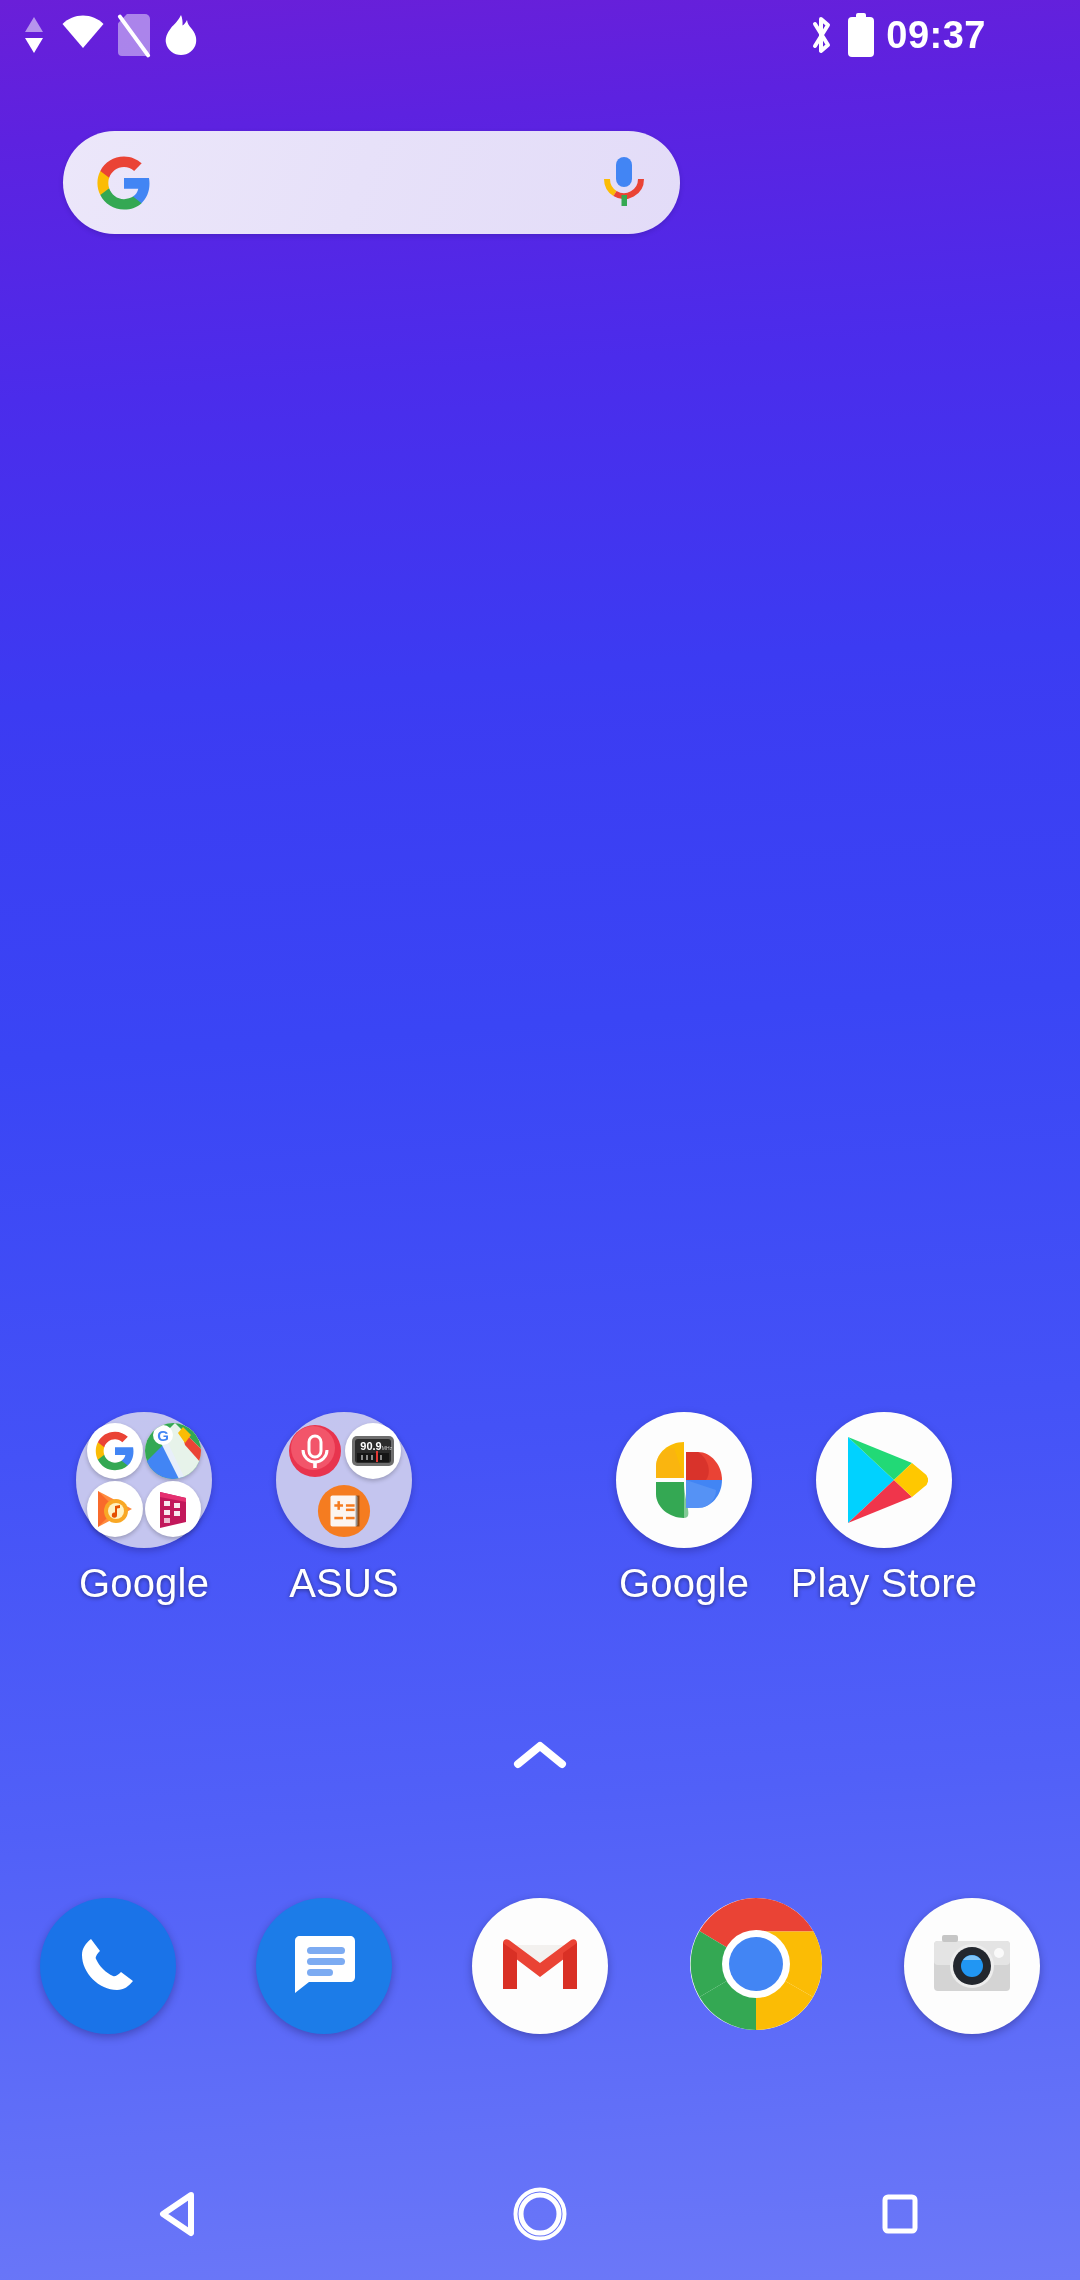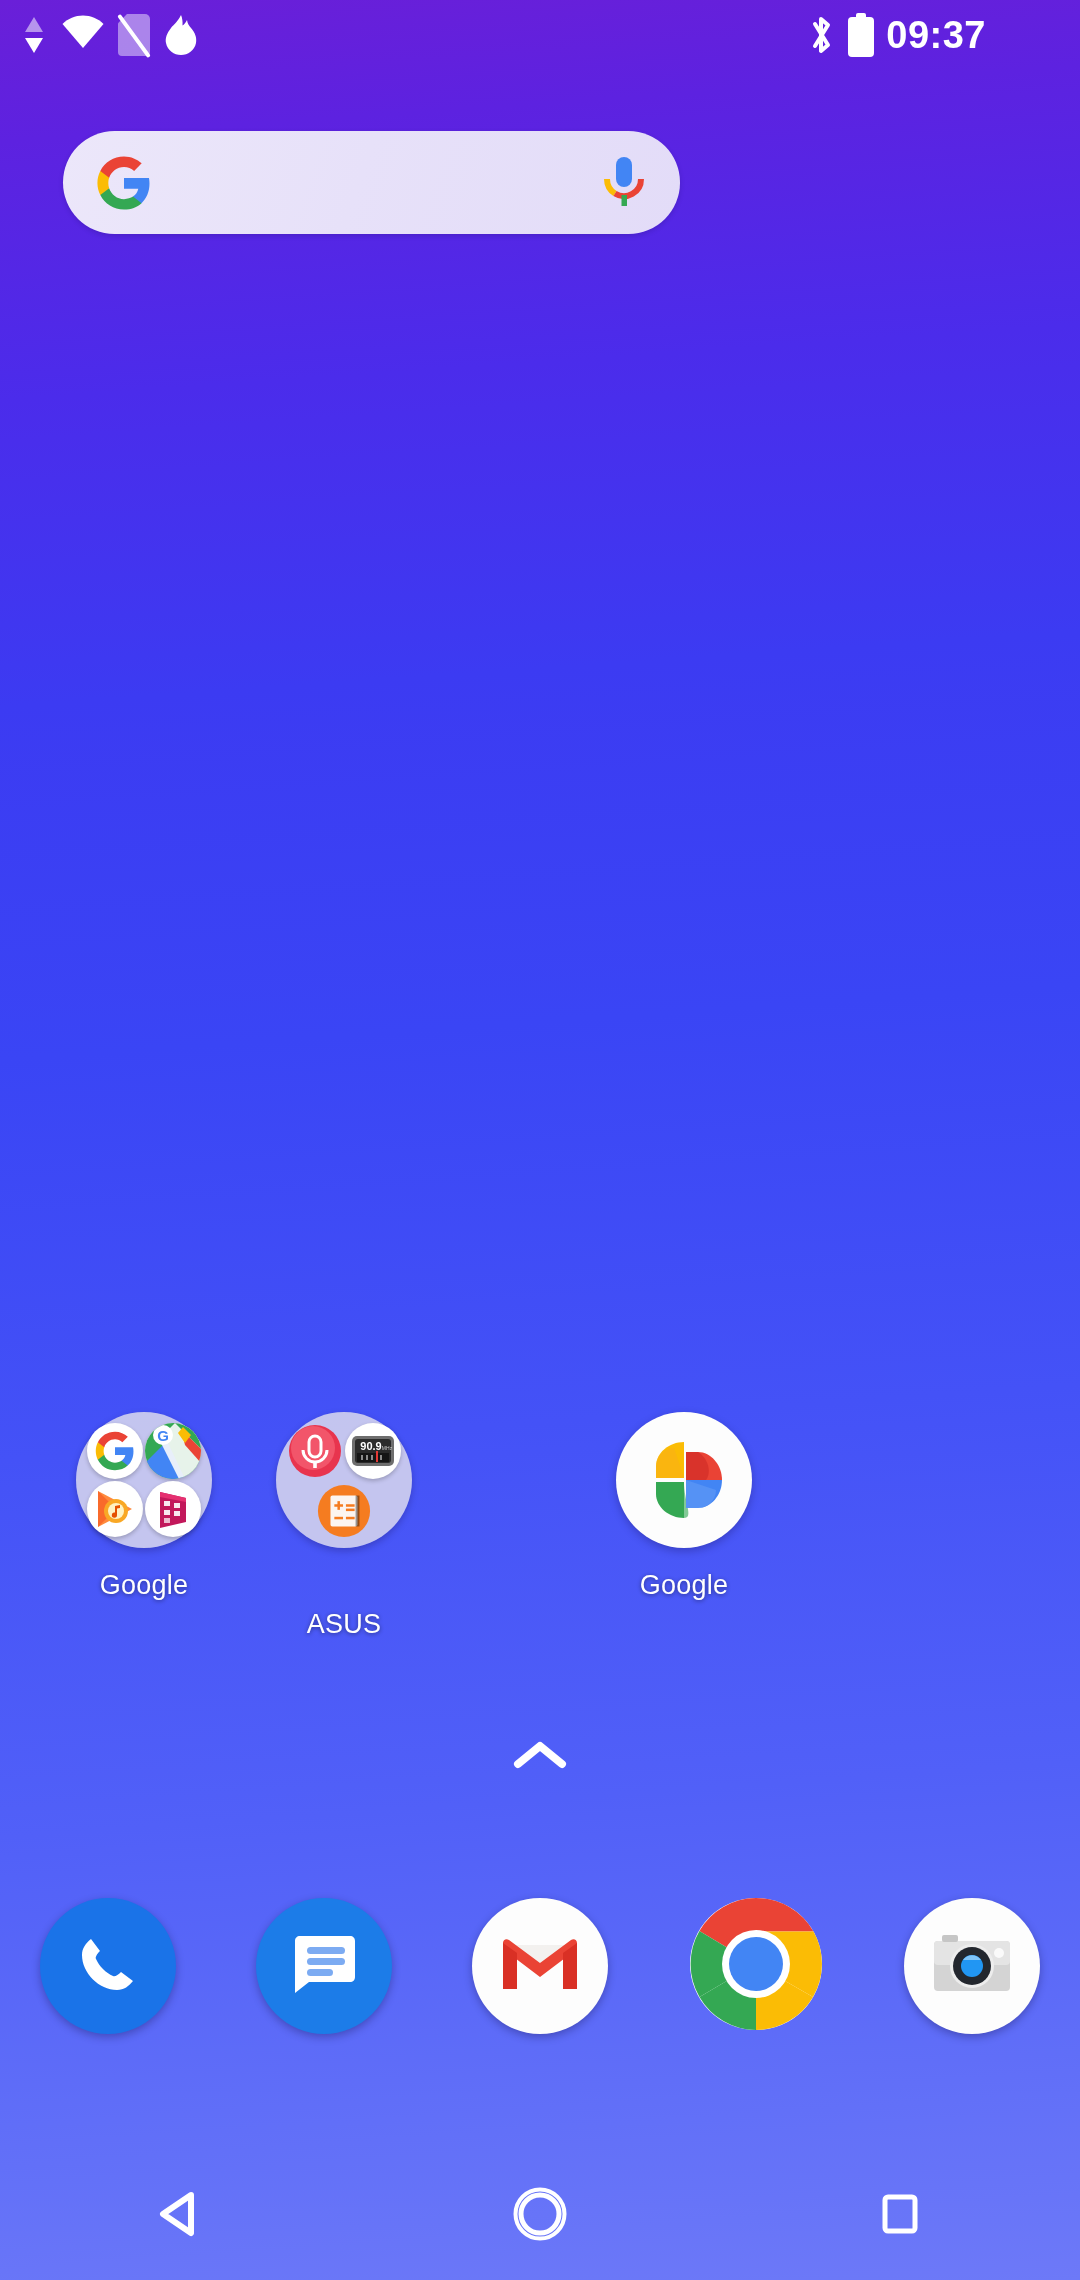--- a/index.html
+++ b/index.html
@@ -91,27 +91,27 @@
   
   #app-grid {
     position:absolute; top:1412px; left:0; width:1080px;
     display:flex;
   }
   .grid-cell {
     width:200px; margin-left:0;
     display:flex; flex-direction:column; align-items:center;
   }
   .cell-pos-0 { margin-left:44px; }
-  .cell-pos-1 { margin-left:0px;gap:39px; }
+  .cell-pos-1 { margin-left:0px; }
   .cell-pos-2 { margin-left:140px; }
   .cell-pos-3 { margin-left:0px; }
 
   .app-icon-wrap { width:136px; height:136px; position:relative; }
   .app-label {
-    margin-top:22px; color:#ffffff; font-size:27px;
+    margin-top:13px; color:#ffffff; font-size:40px;
     text-shadow: 0 1px 4px rgba(0,0,0,.45);
     white-space:nowrap; letter-spacing:.2px;
   }
 
   
   .folder {
     width:136px; height:136px; border-radius:50%;
     background: rgba(205,206,238,.93);
     box-shadow: 0 3px 7px rgba(15,0,60,.25);
     position:relative;
@@ -333,20 +333,33 @@
           <path d="M48 50 L48 86 C33 86 20 75 20 62 L20 50 Z" fill="#34a853"></path>
           <path d="M48 50 L48 86 C58 86 48 70 48 50 Z" fill="#81c995"></path>
           <path d="M50 48 L86 48 C86 63 75 76 62 76 L50 76 Z" fill="#4285f4"></path>
           <path d="M50 76 L62 76 C72 76 80 68 80 58 L50 48 Z" fill="#669df6" opacity=".55"></path>
         </svg>
       </div>
     </div>
     <div class="app-label">Google</div>
   </div>
 
+  <div class="grid-cell cell-pos-3">
+    <div class="app-icon-wrap">
+      <div class="circle-icon">
+        <svg width="88" height="94" viewBox="0 0 88 94">
+          <path d="M8 4 L8 90 L54 47 Z" fill="#00d2ff"></path>
+          <path d="M8 4 L54 47 L72 30 Z" fill="#22d976"></path>
+          <path d="M8 90 L54 47 L72 64 Z" fill="#f0354b"></path>
+          <path d="M54 47 L72 30 L84 40 A8 8 0 0 1 84 54 L72 64 Z" fill="#ffc800"></path>
+        </svg>
+      </div>
+    </div>
+    <div class="app-label">Play Store</div>
+  </div>
 </div>
 
 <div id="drawer-arrow">
   <span>
     <svg width="56" height="34" viewBox="0 0 56 34">
       <path d="M6 26 L28 8 L50 26" stroke="#ffffff" stroke-width="8" fill="none" stroke-linecap="round" stroke-linejoin="round"></path>
     </svg>
   </span>
 </div>
 

